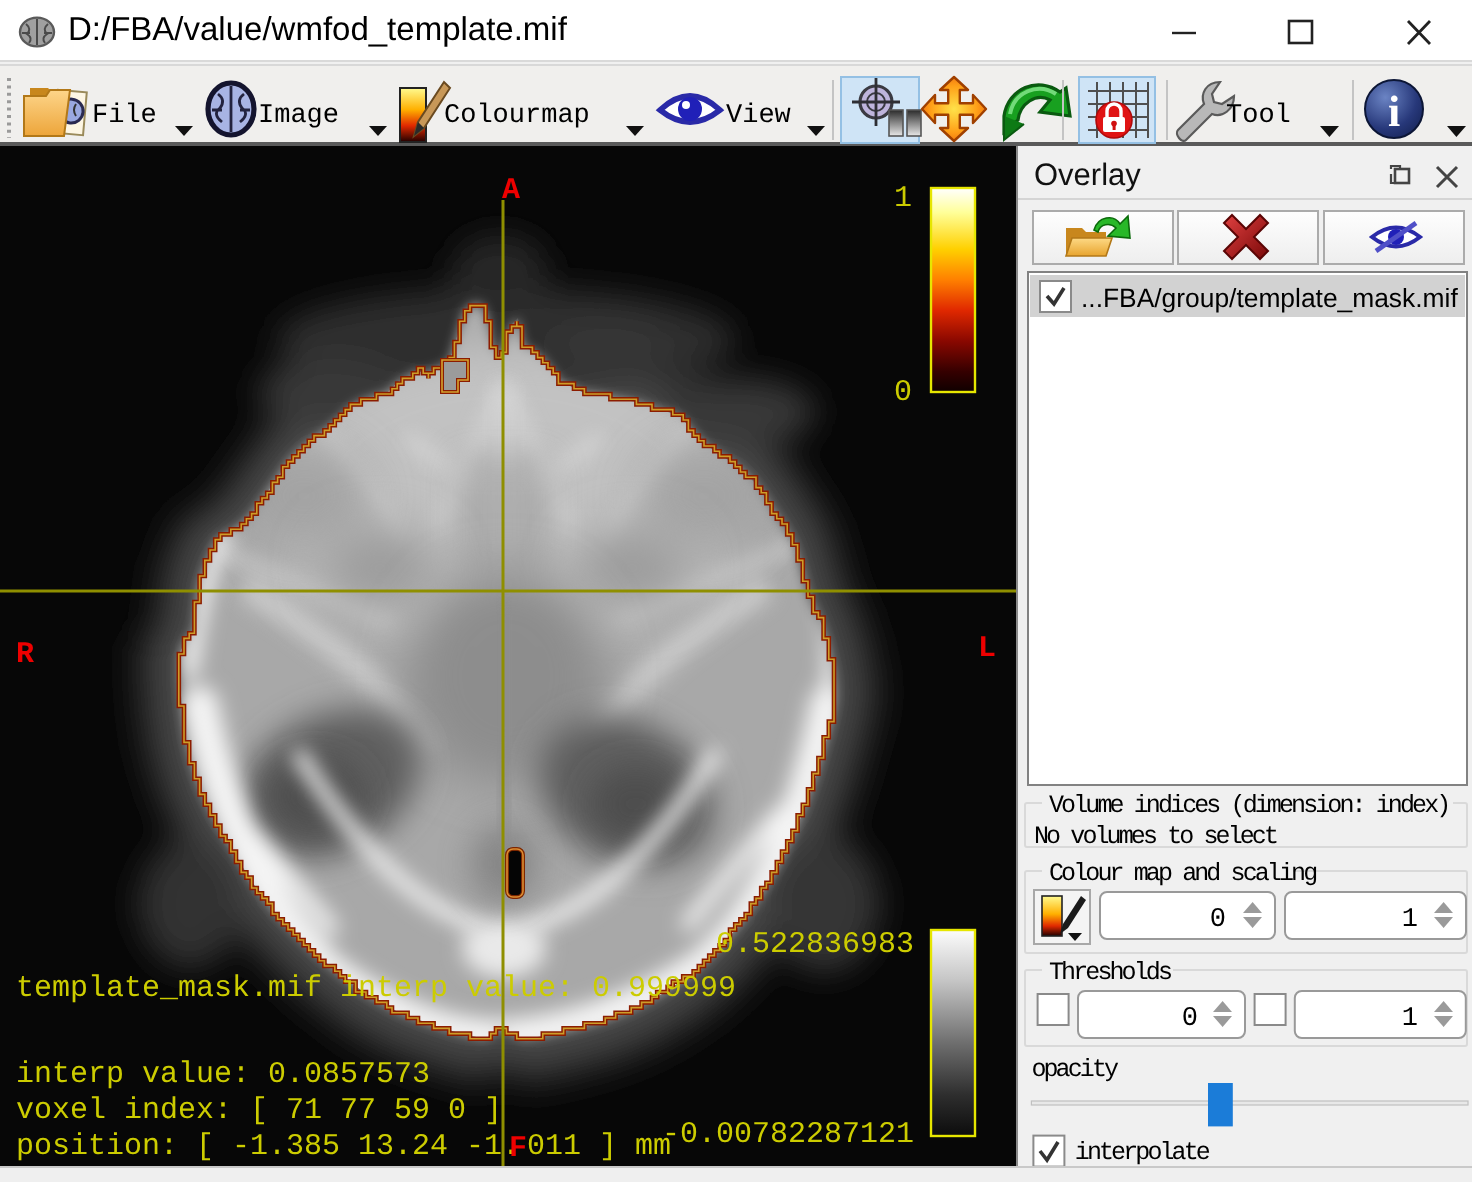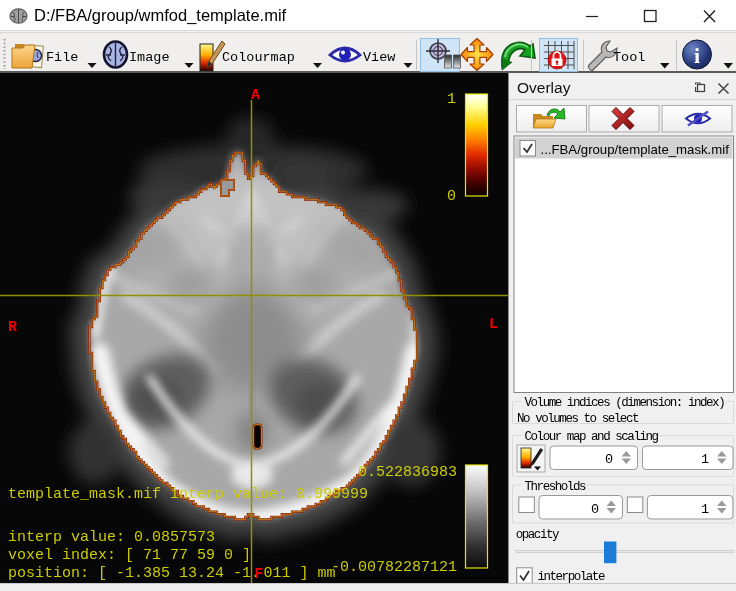--- a/index.html
+++ b/index.html
@@ -12,21 +12,21 @@
 <g>
 <ellipse cx="18.5" cy="16" rx="8.5" ry="7.2" fill="#a0a0a0" stroke="#5a5a5a" stroke-width="1.2"></ellipse>
 <path d="M18.5,9.5 v13 M13,12 q3,2.5 0.5,5 q3,2 1,4.5 M24,12 q-3,2.5 -0.5,5 q-3,2 -1,4.5 M11,16.5 h4 M26,16.5 h-4" stroke="#4a4a4a" stroke-width="1" fill="none"></path>
 </g>
 <g stroke="#222" fill="none">
 <path d="M586,16.5 h12" stroke-width="1.2"></path>
 <rect x="644.5" y="10.5" width="11.5" height="11" stroke-width="1.3"></rect>
 <path d="M704,10.5 l11,11.5 M715,10.5 l-11,11.5" stroke-width="1.4"></path>
 </g>
 </svg>
-<div class="title">D:/FBA/group/wmfod_template.mif</div>
+<div class="title">D:/FBA/value/wmfod_template.mif</div>
 </div>
 <svg width="736" height="41" viewBox="0 0 736 41" xmlns="http://www.w3.org/2000/svg" style="position:absolute;left:0;top:32px">
 <defs>
 <linearGradient id="fold" x1="0" y1="0" x2="0" y2="1">
         <stop offset="0" stop-color="#fdd58a"></stop>
         <stop offset="1" stop-color="#eda53a"></stop>
       </linearGradient>
 <linearGradient id="hot2" x1="0" y1="0" x2="0" y2="1">
  <stop offset="0" stop-color="#fffb90"></stop>
         <stop offset="0.4" stop-color="#ffb000"></stop>

